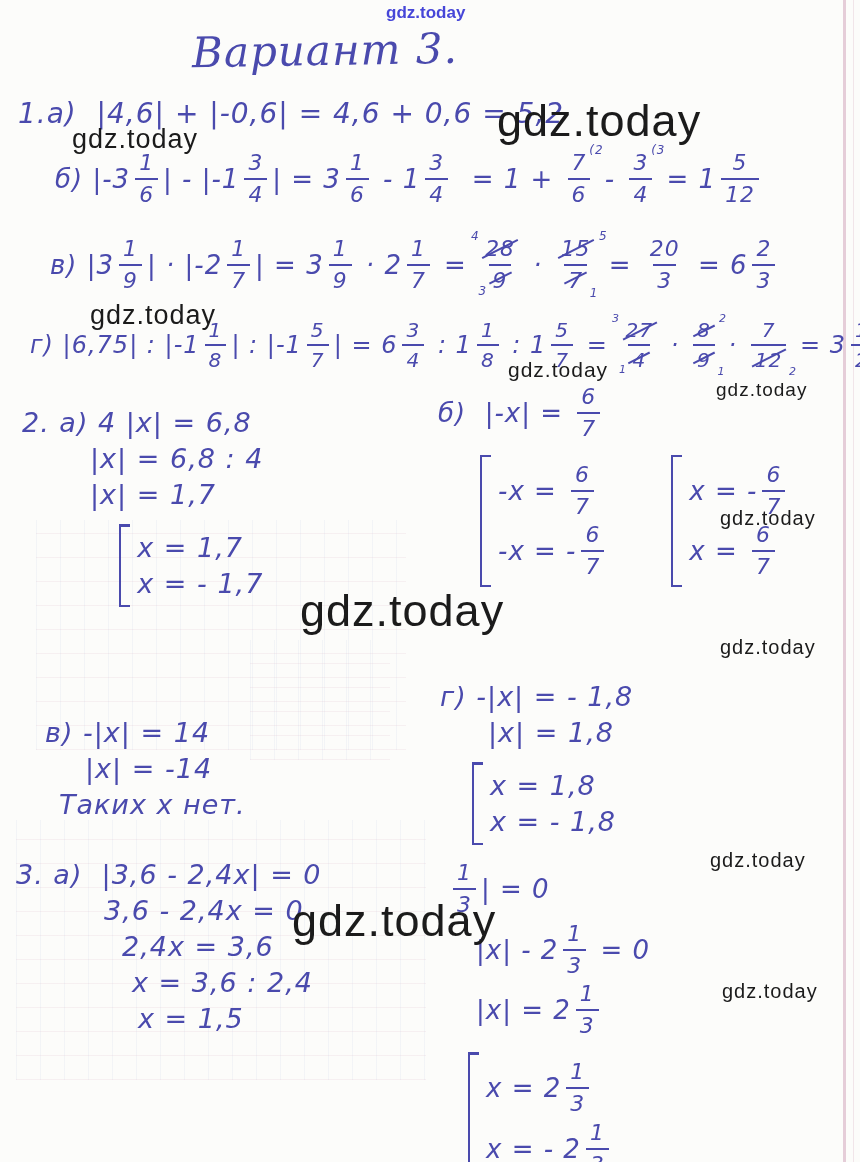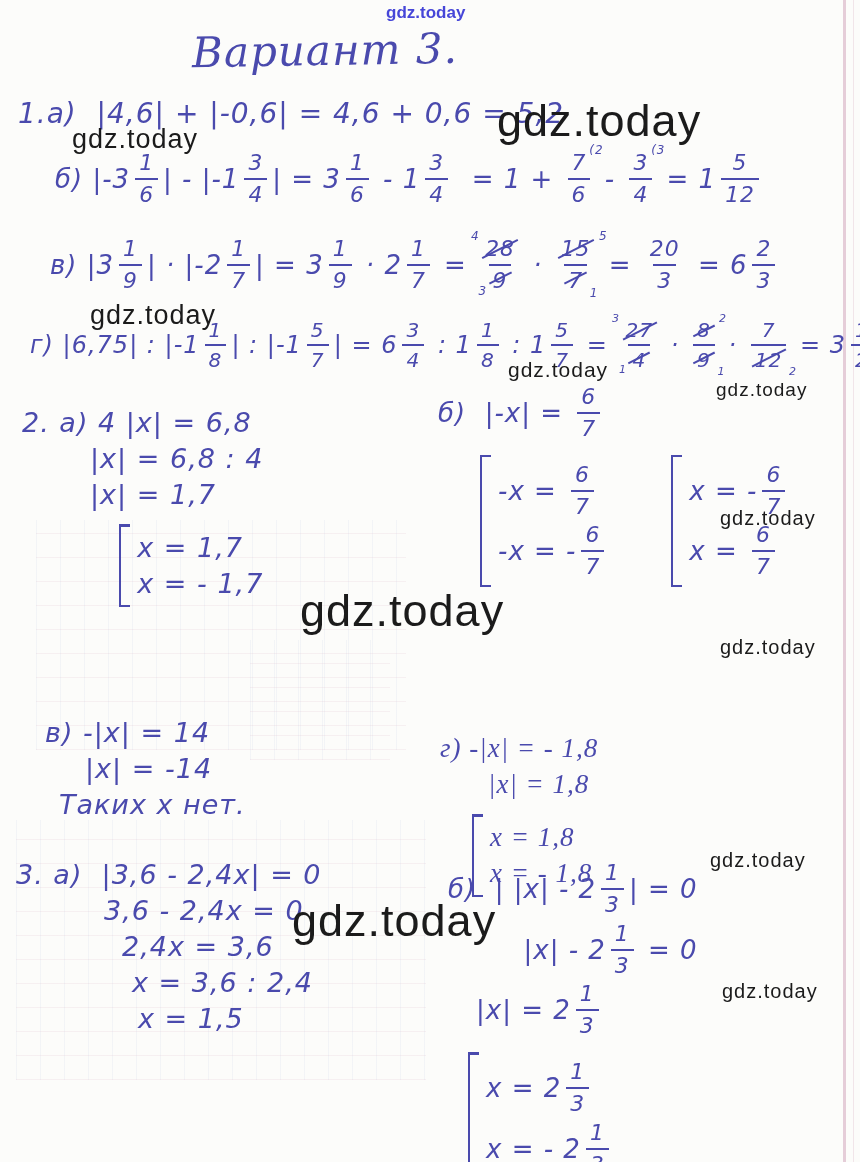--- a/index.html
+++ b/index.html
@@ -28,21 +28,21 @@
     font-style:italic;letter-spacing:1px;white-space:nowrap;
   }
   #sec-title{left:192px;top:26px;font-size:42px;font-family:"DejaVu Serif",serif;transform:rotate(-1deg);}
   #sec-p1a{left:18px;top:92px;font-size:28px;text-align:right;}
   #sec-p1b{left:55px;top:146px;font-size:26px;}
   #sec-p1v{left:50px;top:232px;font-size:26px;}
   #sec-p1g{left:30px;top:314px;font-size:24px;}
   #sec-p2a{left:22px;top:402px;font-size:27px;text-align:right;}
   #sec-p2b{left:438px;top:380px;font-size:26px;}
   #sec-p2v{left:45px;top:712px;font-size:27px;}
-  #sec-p2g{left:440px;top:728px;font-size:27px;font-family:Liberation Serif, serif;}
+  #sec-p2g{left:440px;top:676px;font-size:27px;}
   #sec-p3a{left:16px;top:854px;font-size:27px;}
   #sec-p3b{left:448px;top:856px;font-size:26px;}
 
   .mline{display:flex;align-items:center;margin:5px 0;}
   .mt{white-space:pre;}
   .frac{display:inline-flex;flex-direction:column;align-items:center;margin:0 5px;line-height:1;font-size:0.84em;vertical-align:middle;}
   .fn{padding:1px 4px 4px;position:relative;}
   .fd{padding:4px 4px 1px;border-top:2px solid currentColor;position:relative;}
   .sm{position:absolute;font-size:0.55em;font-style:italic;line-height:1;}
   .sm.nsl{left:-0.85em;top:-0.55em;}
@@ -283,21 +283,20 @@
         <span class="mt">2,4x = 3,6</span>
       </div>
       <div class="mline" style="margin-left: 116px; font-style: italic;">
         <span class="mt">x = 3,6 : 2,4</span>
       </div>
       <div class="mline" style="margin-left: 122px;">
         <span class="mt">x = 1,5</span>
       </div>
     </div>
   <div class="msec" id="sec-p3b"><div class="mline">
-        <span class="mt">б)  | |x| - 2</span>
         <span class="frac">
           <span class="fn">1</span>
           <span class="fd">3</span>
         </span>
         <span class="mt">| = 0</span>
       </div><div class="mline" style="margin-left: 28px; justify-content: flex-end;">
         <span class="mt">|x| - 2</span>
         <span class="frac">
           <span class="fn">1</span>
           <span class="fd">3</span>

